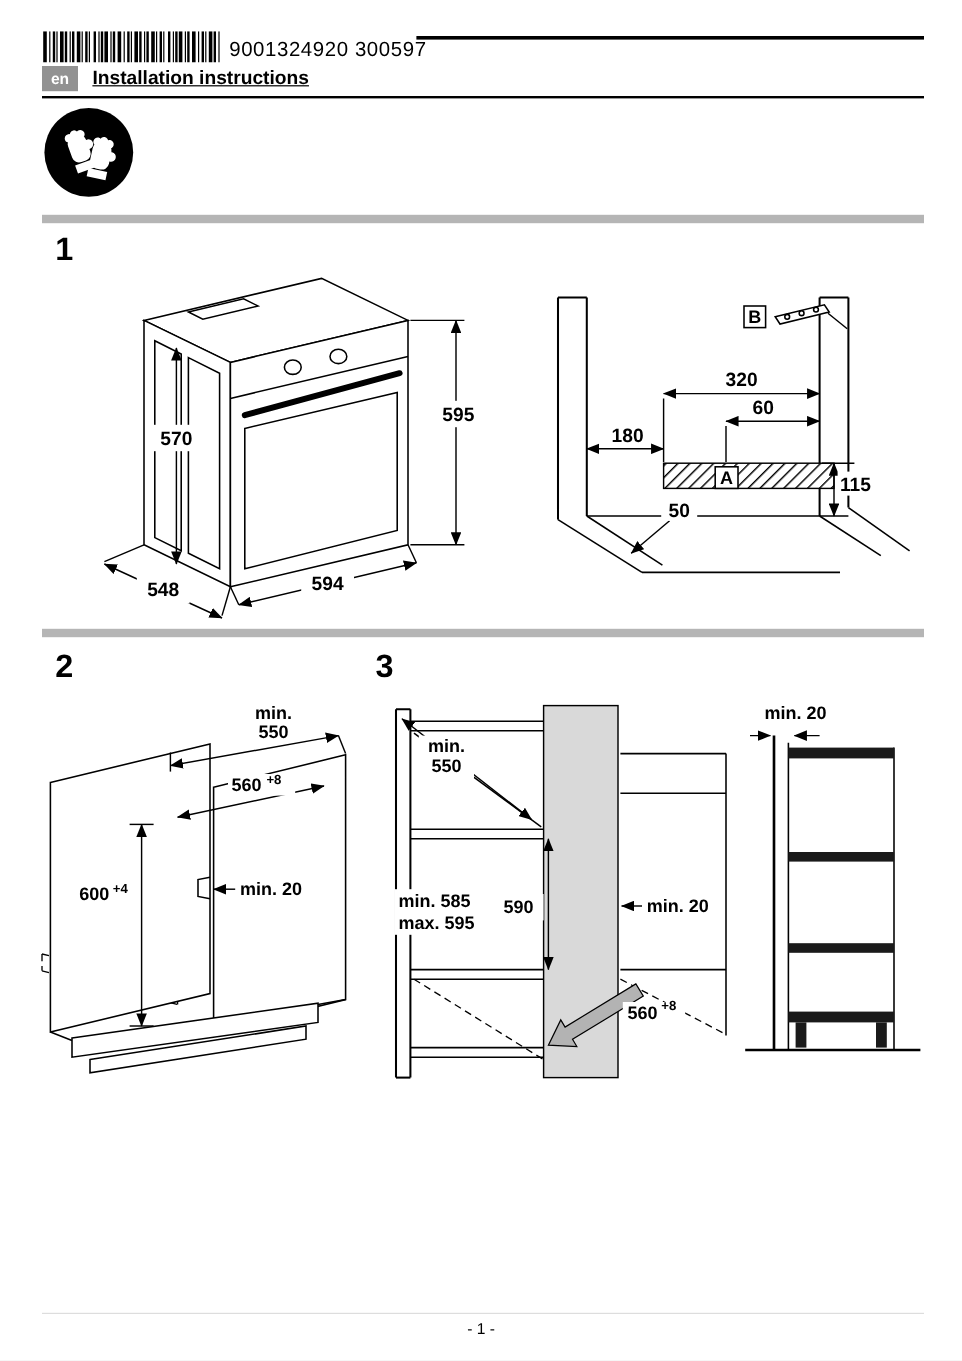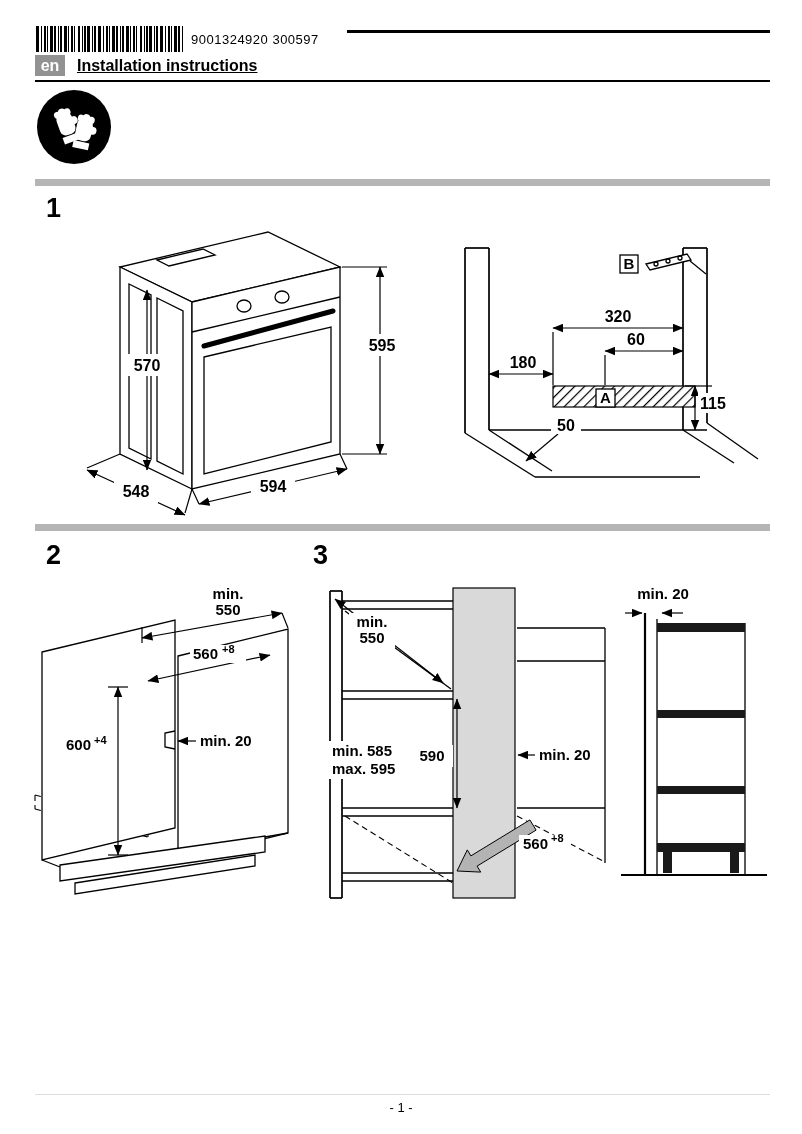--- a/index.html
+++ b/index.html
@@ -4,24 +4,24 @@
 <style>
   html,body { margin:0; padding:0; background:#e8e8e8; }
   .page {
     position:relative; width:802px; height:1134px; margin:0 auto;
     background:#fff; overflow:hidden;
     font-family:"Liberation Sans", sans-serif; color:#000;
   }
   .abs { position:absolute; }
   .rule { background:#000; }
   .divider { background:#b5b5b5; }
-  .barcode-text { font-size:13px; letter-spacing:0.5px; }
+  .barcode-text { font-size:17px; letter-spacing:0.5px; }
   .lang-badge {
     width:30px; height:21px; background:#929292; color:#fff;
-    font-weight:bold; font-size:16px; text-align:center; line-height:21px;
+    font-weight:bold; font-size:13px; text-align:center; line-height:21px;
   }
   .doc-title { font-size:16px; font-weight:bold; line-height:21px;text-decoration:underline; }
   .sec-num { font-size:27px; font-weight:bold; }
   .page-num { font-size:13px; text-align:center; width:100%; }
   
   .ln  { fill:none; stroke:#000; stroke-width:1.3; }
   .lnw { fill:none; stroke:#000; stroke-width:1.7; }
   .ln2 { fill:none; stroke:#000; stroke-width:2.2; }
   .dim { fill:none; stroke:#000; stroke-width:1.2; }
   .dash{ fill:none; stroke:#000; stroke-width:1.1; stroke-dasharray:6 4; }

